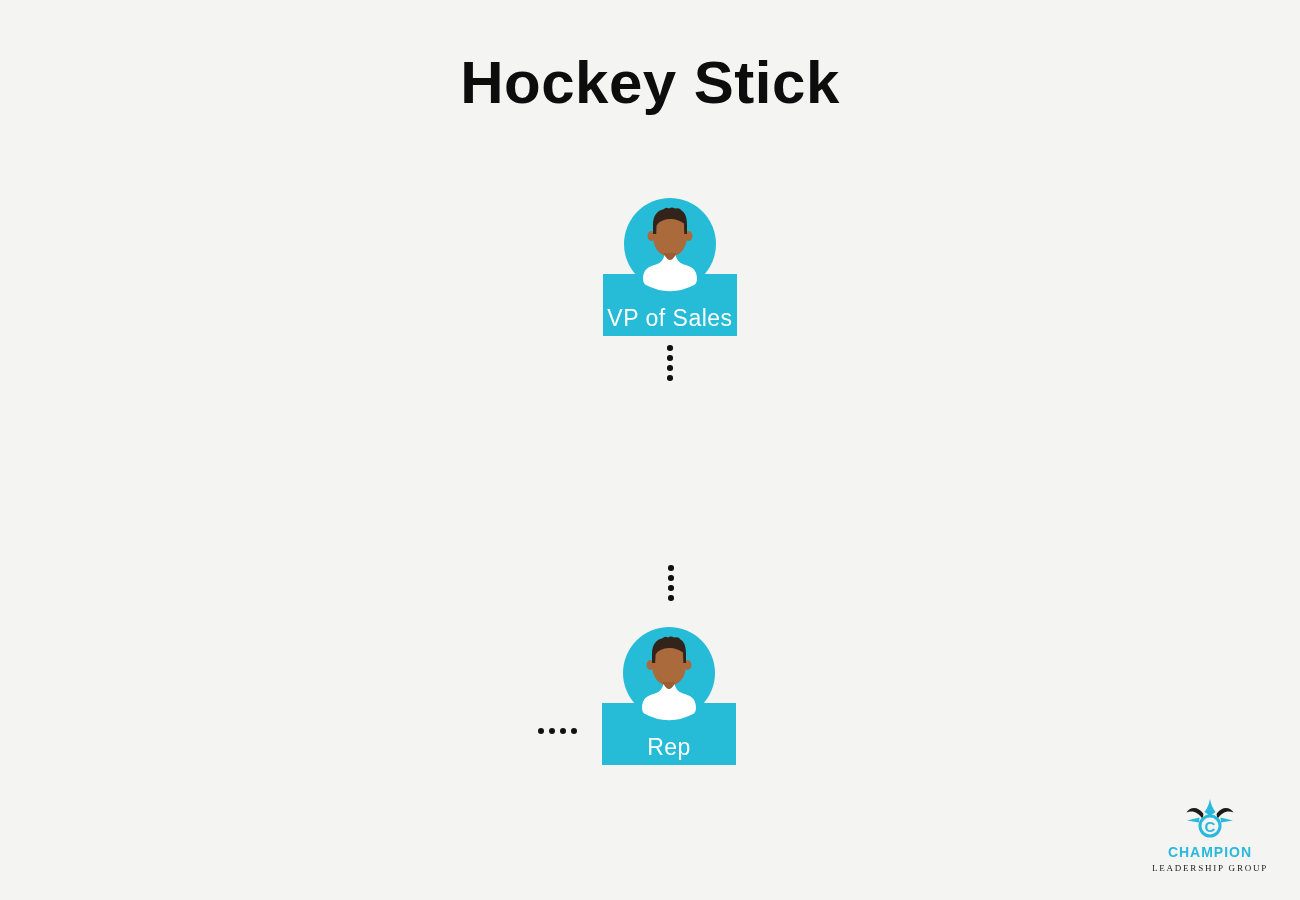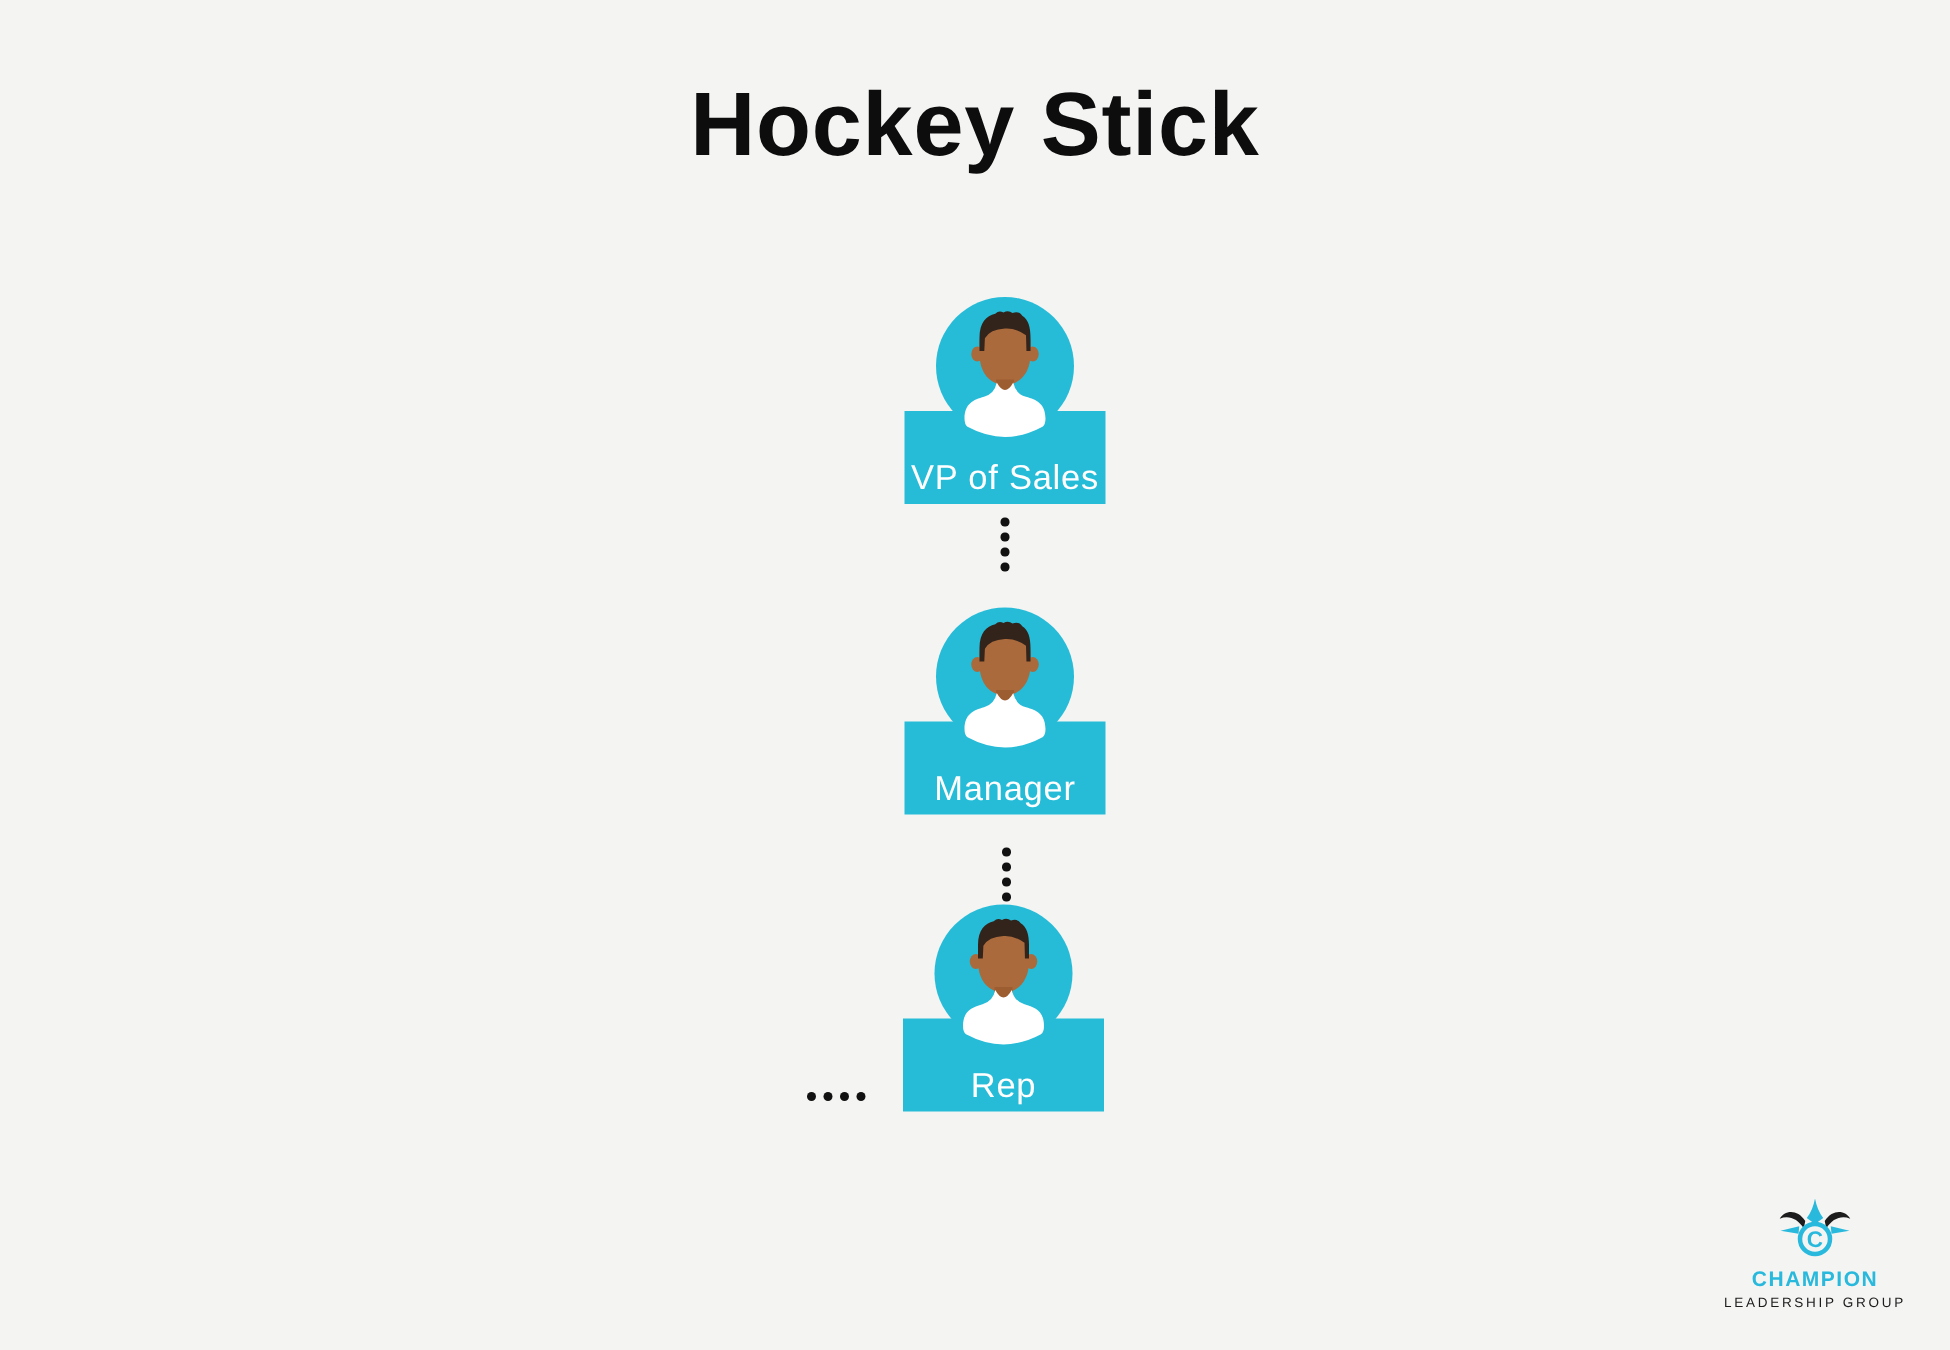--- a/index.html
+++ b/index.html
@@ -44,21 +44,21 @@
     transform:translateX(-50%);
   }
   .node-label{
     position:absolute;left:0;top:107px;width:100%;
     text-align:center;font-size:23px;letter-spacing:0.5px;
     color:var(--c-node_label_text);
   }
   #node-vp{left:603px;top:198px;}
   #node-manager{left:603px;top:405px;}
   #node-assistant{left:387px;top:627px;}
-  #node-rep{left:602px;top:603px;}
+  #node-rep{left:602px;top:627px;}
   
   .vdots{position:absolute;display:flex;flex-direction:column;gap:4.5px;}
   .hdots{position:absolute;display:flex;flex-direction:row;gap:5px;}
   .dot{width:5.5px;height:5.5px;border-radius:50%;background:var(--c-connector_dots);display:block;}
   .hdots .dot{width:6px;height:6px;}
   #connector-vp-manager{left:667px;top:345px;}
   #connector-manager-reps{left:668px;top:565px;}
   #connector-assistant-rep{left:538px;top:728px;}
   
   .f-skin{fill:var(--c-avatar_skin);}
@@ -77,21 +77,21 @@
   .l-c{
     fill:var(--c-logo_cyan);font-size:15px;font-weight:700;
     text-anchor:middle;font-family:"Liberation Sans",sans-serif;
   }
   .logo-name{
     font-size:14px;font-weight:700;letter-spacing:1px;
     color:var(--c-logo_cyan);margin-top:1px;white-space:nowrap;
   }
   .logo-subtitle{
     font-size:9px;letter-spacing:1.8px;margin-top:3px;
-    color:var(--c-logo_dark);white-space:nowrap;
+    color:var(--c-logo_dark);white-space:nowrap;font-family:Liberation Serif, serif;
   }
 </style>
 </head>
 <body>
 
 <svg width="0" height="0" style="position:absolute" aria-hidden="true">
   <defs>
     <g id="person-avatar">
       <ellipse class="f-skin" cx="11.5" cy="30" rx="4" ry="5"></ellipse>
       <ellipse class="f-skin" cx="48.5" cy="30" rx="4" ry="5"></ellipse>
@@ -116,28 +116,20 @@
     <div class="node-label">VP of Sales</div>
   </div>
 
   <div class="vdots" id="connector-vp-manager">
       <span class="dot"></span>
       <span class="dot"></span>
       <span class="dot"></span>
       <span class="dot"></span>
     </div>
 
-  <div class="node" id="node-manager">
-    <div class="node-circle"></div>
-    <div class="node-rect"></div>
-    <svg class="person" viewBox="0 0 60 92">
-        <use href="#person-avatar"></use>
-      </svg>
-    <div class="node-label">Manager</div>
-  </div>
 
   <div class="vdots" id="connector-manager-reps">
       <span class="dot"></span>
       <span class="dot"></span>
       <span class="dot"></span>
       <span class="dot"></span>
     </div>
 
 
   <div class="hdots" id="connector-assistant-rep">

